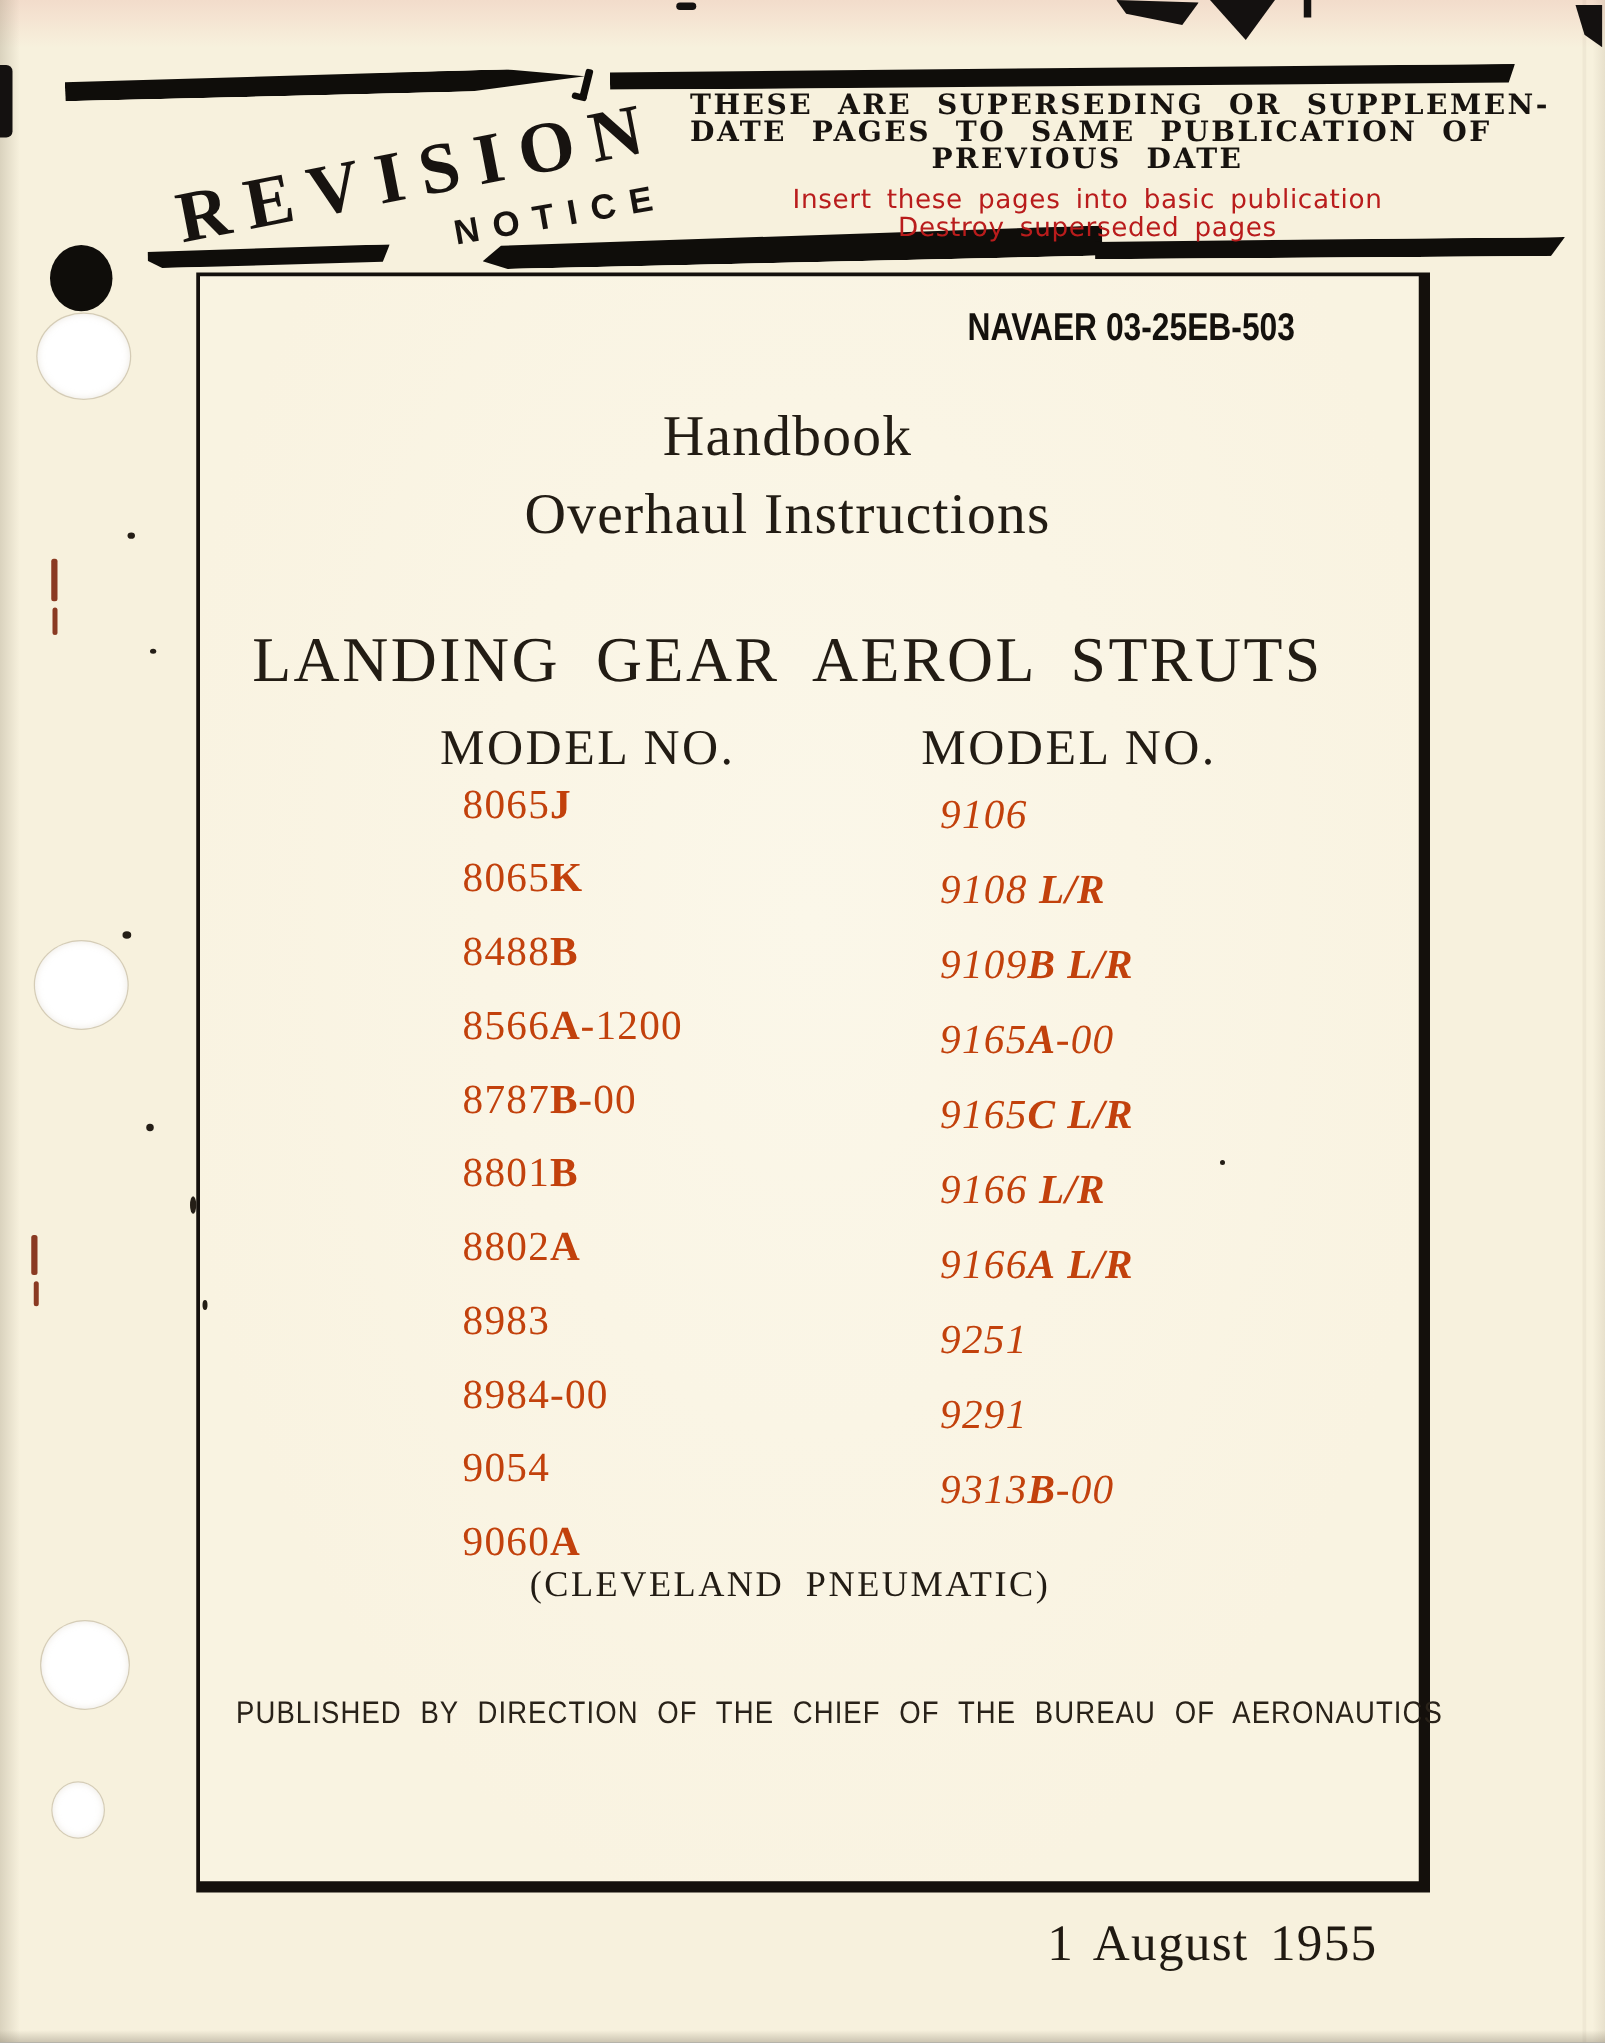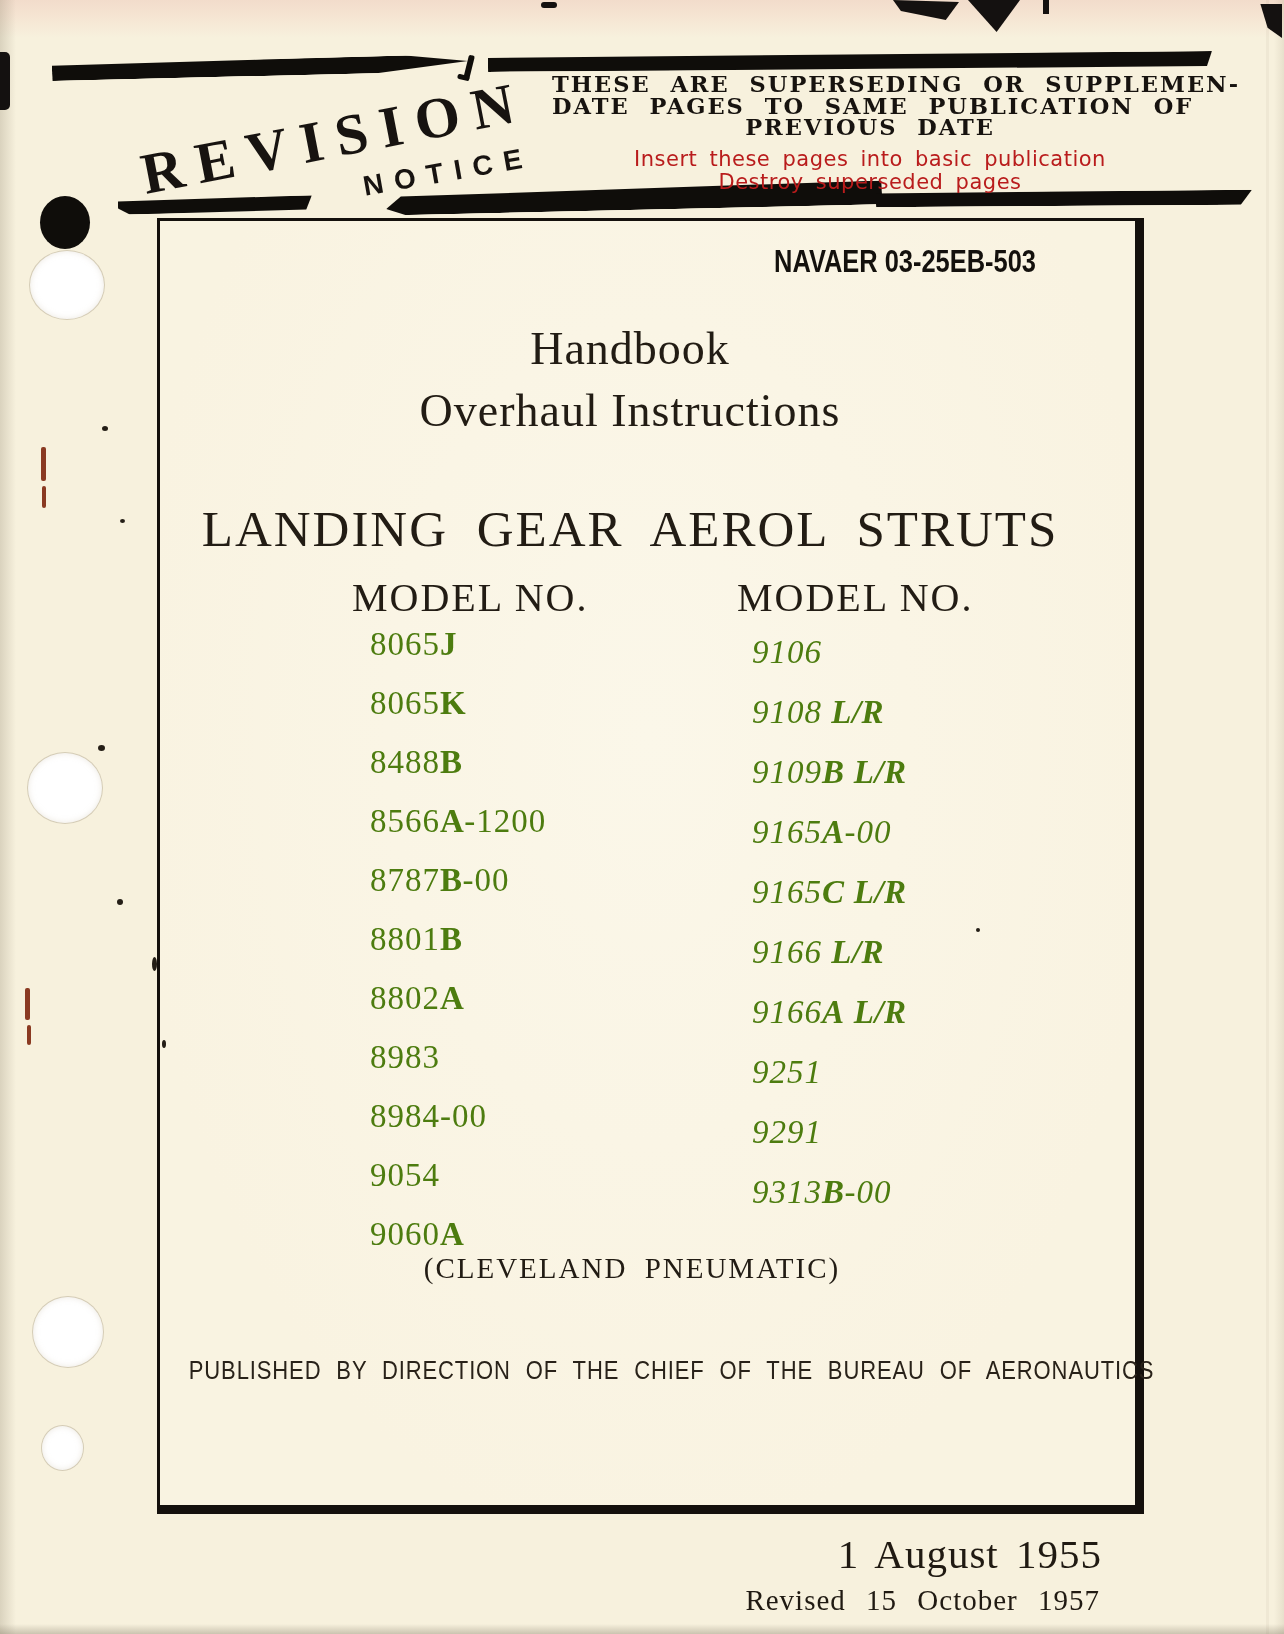--- a/index.html
+++ b/index.html
@@ -60,21 +60,21 @@
   .title2{position:absolute;left:150px;top:384px;width:960px;text-align:center;
     font-size:46px;letter-spacing:1px;color:#221c14;}
   .subject{position:absolute;left:150px;top:500px;width:960px;text-align:center;
     font-size:51px;letter-spacing:2px;word-spacing:14px;color:#221c14;white-space:nowrap;}
   .colhead{position:absolute;top:574px;font-size:40px;letter-spacing:2px;color:#221c14;white-space:nowrap;margin-left:36px;}
   .colhead.leftcol{left:316px;}
   .colhead.rightcol{left:701px;}
   .model-list{position:absolute;}
   .model-list.leftcol{left:370px;top:628px;}
   .model-list.rightcol{left:752px;top:636px;}
-  .model-item{font-size:33px;line-height:33px;letter-spacing:1px;color:#4d7c0f;white-space:nowrap;}
+  .model-item{font-size:33px;line-height:33px;letter-spacing:1px;color:#c2410c;white-space:nowrap;}
   .model-list.leftcol .model-item{margin-bottom:26px;}
   .model-list.rightcol .model-item{margin-bottom:27px;font-style:italic;}
   .model-item b{font-weight:bold;letter-spacing:.5px;}
   .manufacturer{position:absolute;left:152px;top:1252px;width:960px;text-align:center;
     font-size:29px;letter-spacing:2px;word-spacing:8px;color:#221c14;}
   .authority{position:absolute;left:130px;top:1356px;width:980px;text-align:center;
     font-family:"Liberation Sans",sans-serif;font-size:25px;color:#292219;
     transform:scaleX(.88);letter-spacing:1px;word-spacing:9px;white-space:nowrap;}
   
   .date1{position:absolute;right:182px;top:1530px;font-size:41px;letter-spacing:1px;
@@ -163,21 +163,20 @@
       <div class="model-item">9166<b>A</b> <b>L/R</b></div>
       <div class="model-item">9251</div>
       <div class="model-item">9291</div>
       <div class="model-item">9313<b>B</b>-00</div>
     </div>
 
   <div class="manufacturer">(CLEVELAND PNEUMATIC)</div>
   <div class="authority">PUBLISHED BY DIRECTION OF THE CHIEF OF THE BUREAU OF AERONAUTICS</div>
 
   <div class="date1">1 August 1955</div>
-  <div class="date2">Revised 15 October 1957</div>
 
   <div class="hole h1"></div>
   <div class="hole h2"></div>
   <div class="hole h3"></div>
   <div class="hole h4"></div>
 
   <div class="wedge w1"></div>
   <div class="wedge w2"></div>
   <div class="wedge w3"></div>
   <div class="wedge w4"></div>

